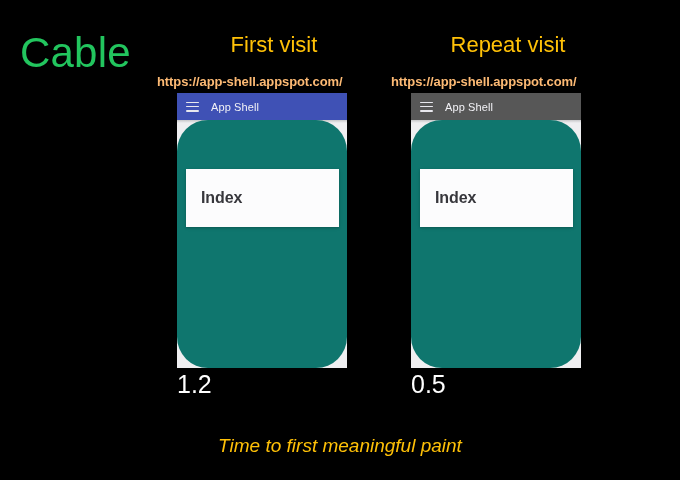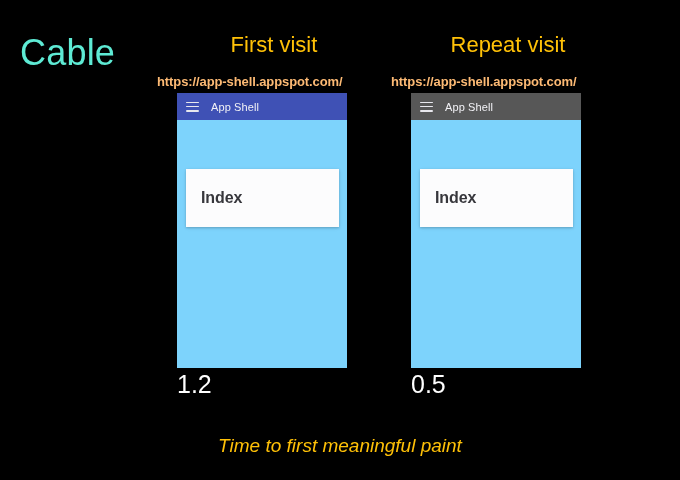--- a/index.html
+++ b/index.html
@@ -20,23 +20,23 @@
     position: absolute;
     inset: 0;
     background: #000000;
   }
 
   
   .slide-title {
     position: absolute;
     left: 20px;
     top: 29px;
-    font-size: 36px;
+    font-size: 42px;
     line-height: 48px;
-    color: #5eead4;
+    color: #22c55e;
     font-weight: 400;
     letter-spacing: 0.2px;
     white-space: nowrap;
   }
 
   
   .col-heading {
     position: absolute;
     top: 28px;
     font-size: 22px;
@@ -114,21 +114,22 @@
   .appbar-shadow {
     position: absolute;
     left: 0; right: 0; bottom: -3px;
     height: 3px;
     background: linear-gradient(to bottom, rgba(0,0,0,0.17), rgba(0,0,0,0));
   }
 
   .phone-body {
     position: relative;
     height: calc(100% - 27px);
-    background: #7dd3fc;
+    background: #0f766e;
+    border-radius: 31px;
   }
 
   .card {
     position: absolute;
     left: 9px;
     top: 49px;
     right: 8px;
     height: 58px;
     background: #fcfcfd;
     box-shadow: 0 1px 2px rgba(0,0,0,0.16), 0 1px 4px rgba(0,0,0,0.10);

